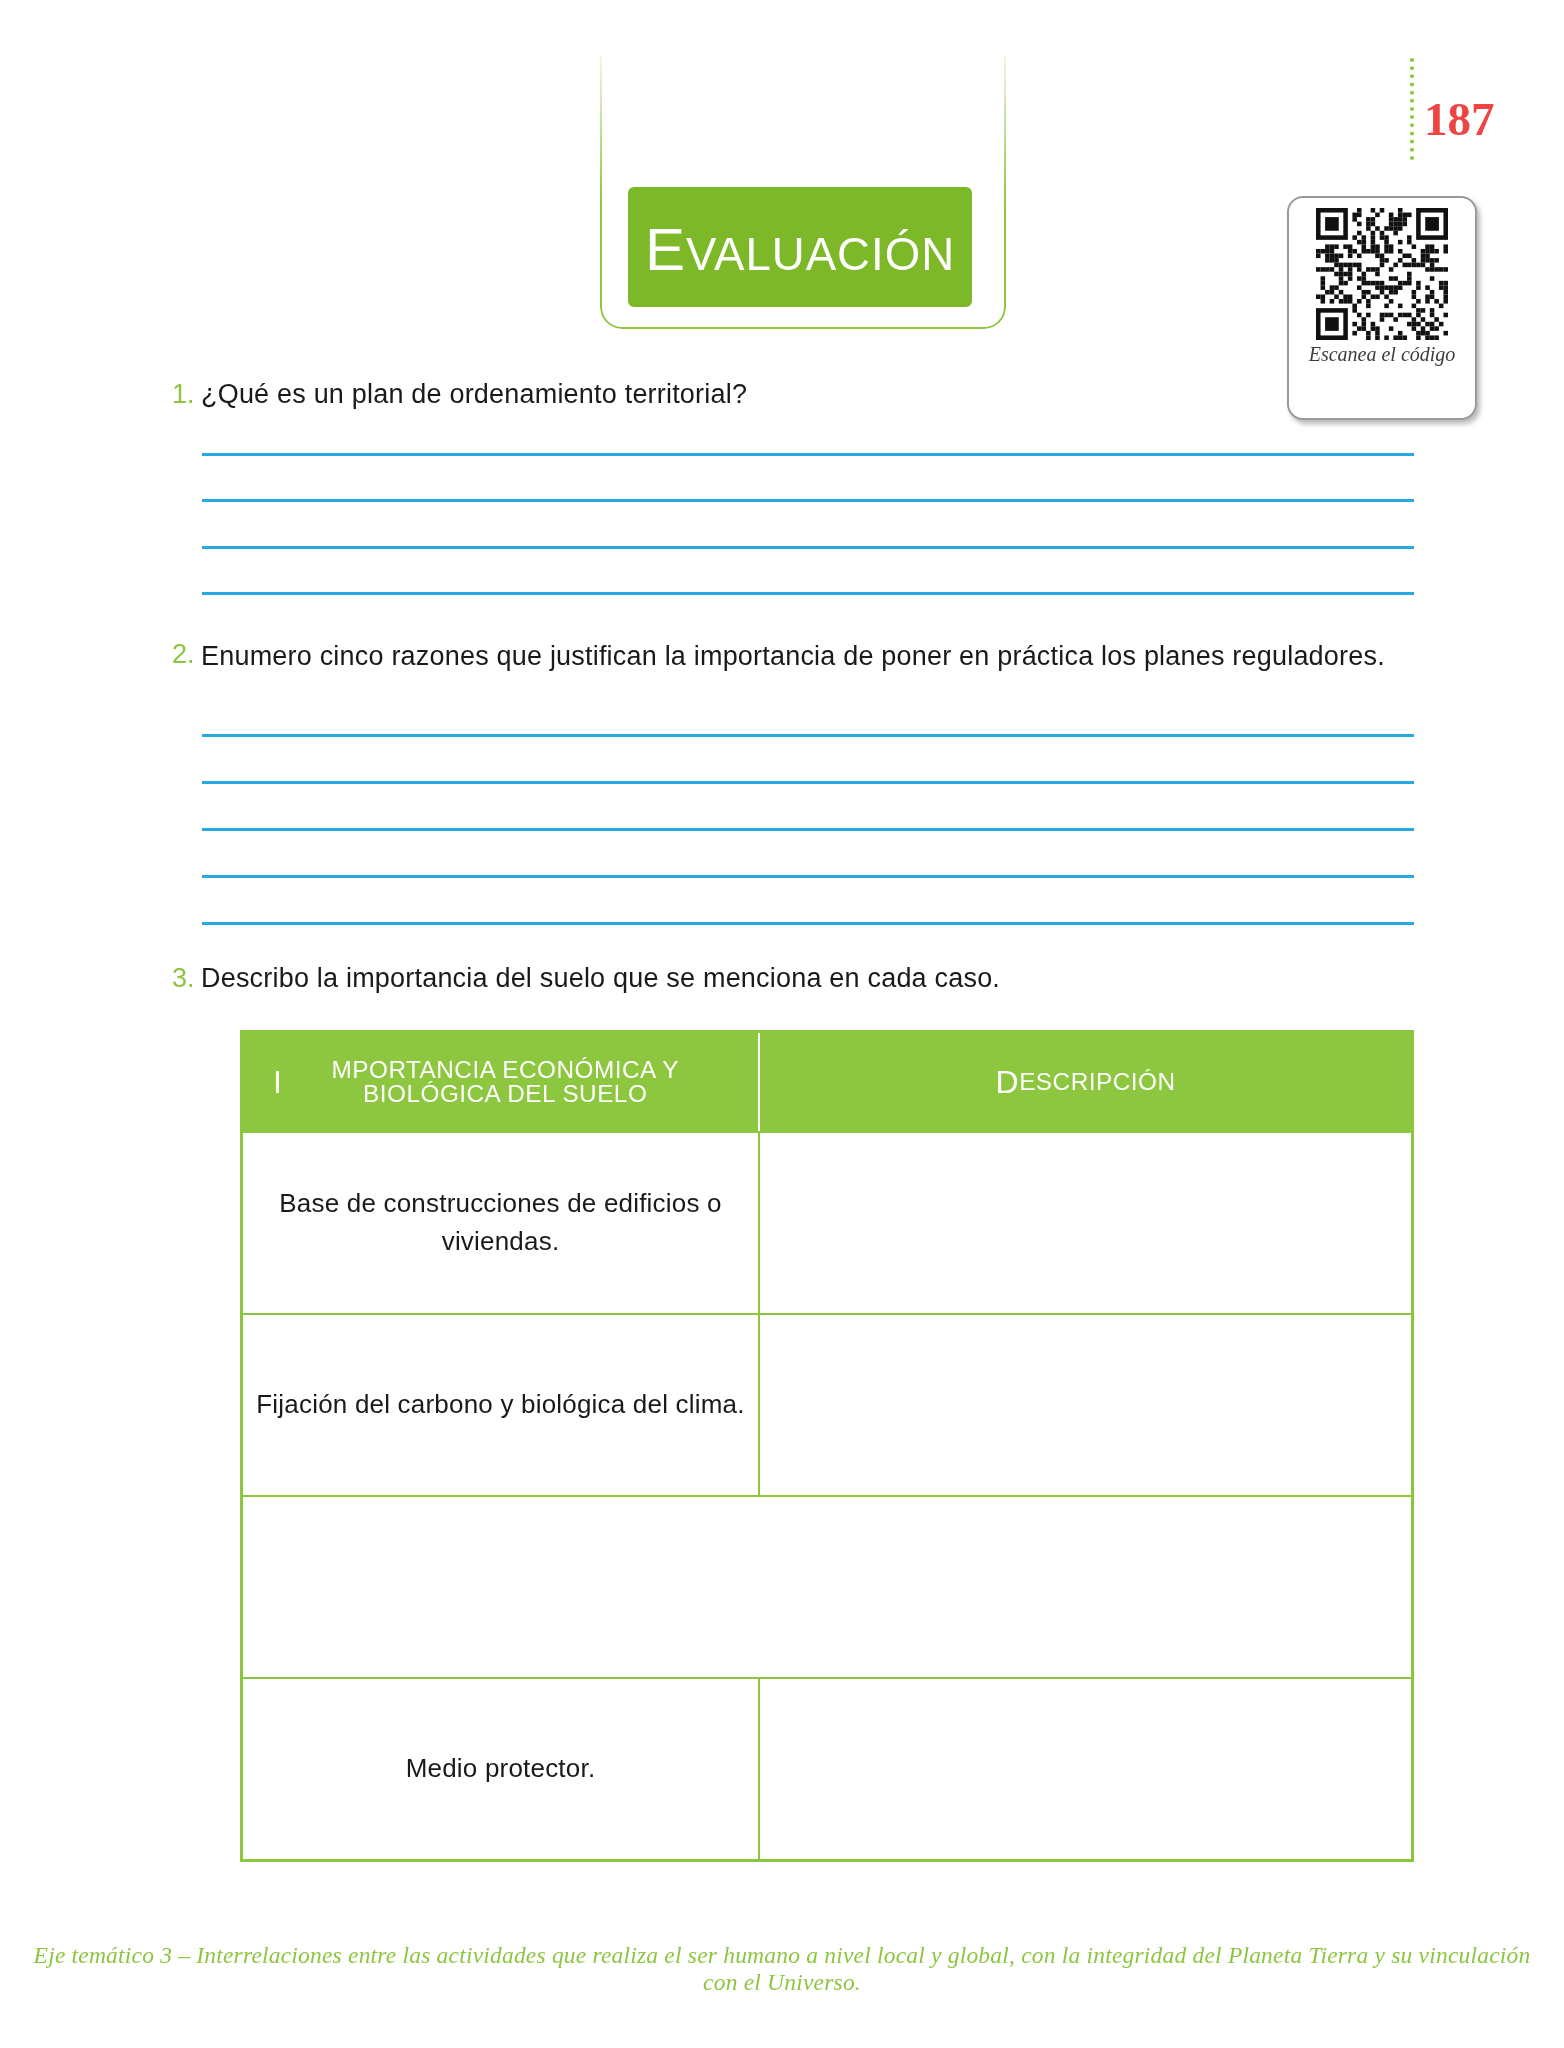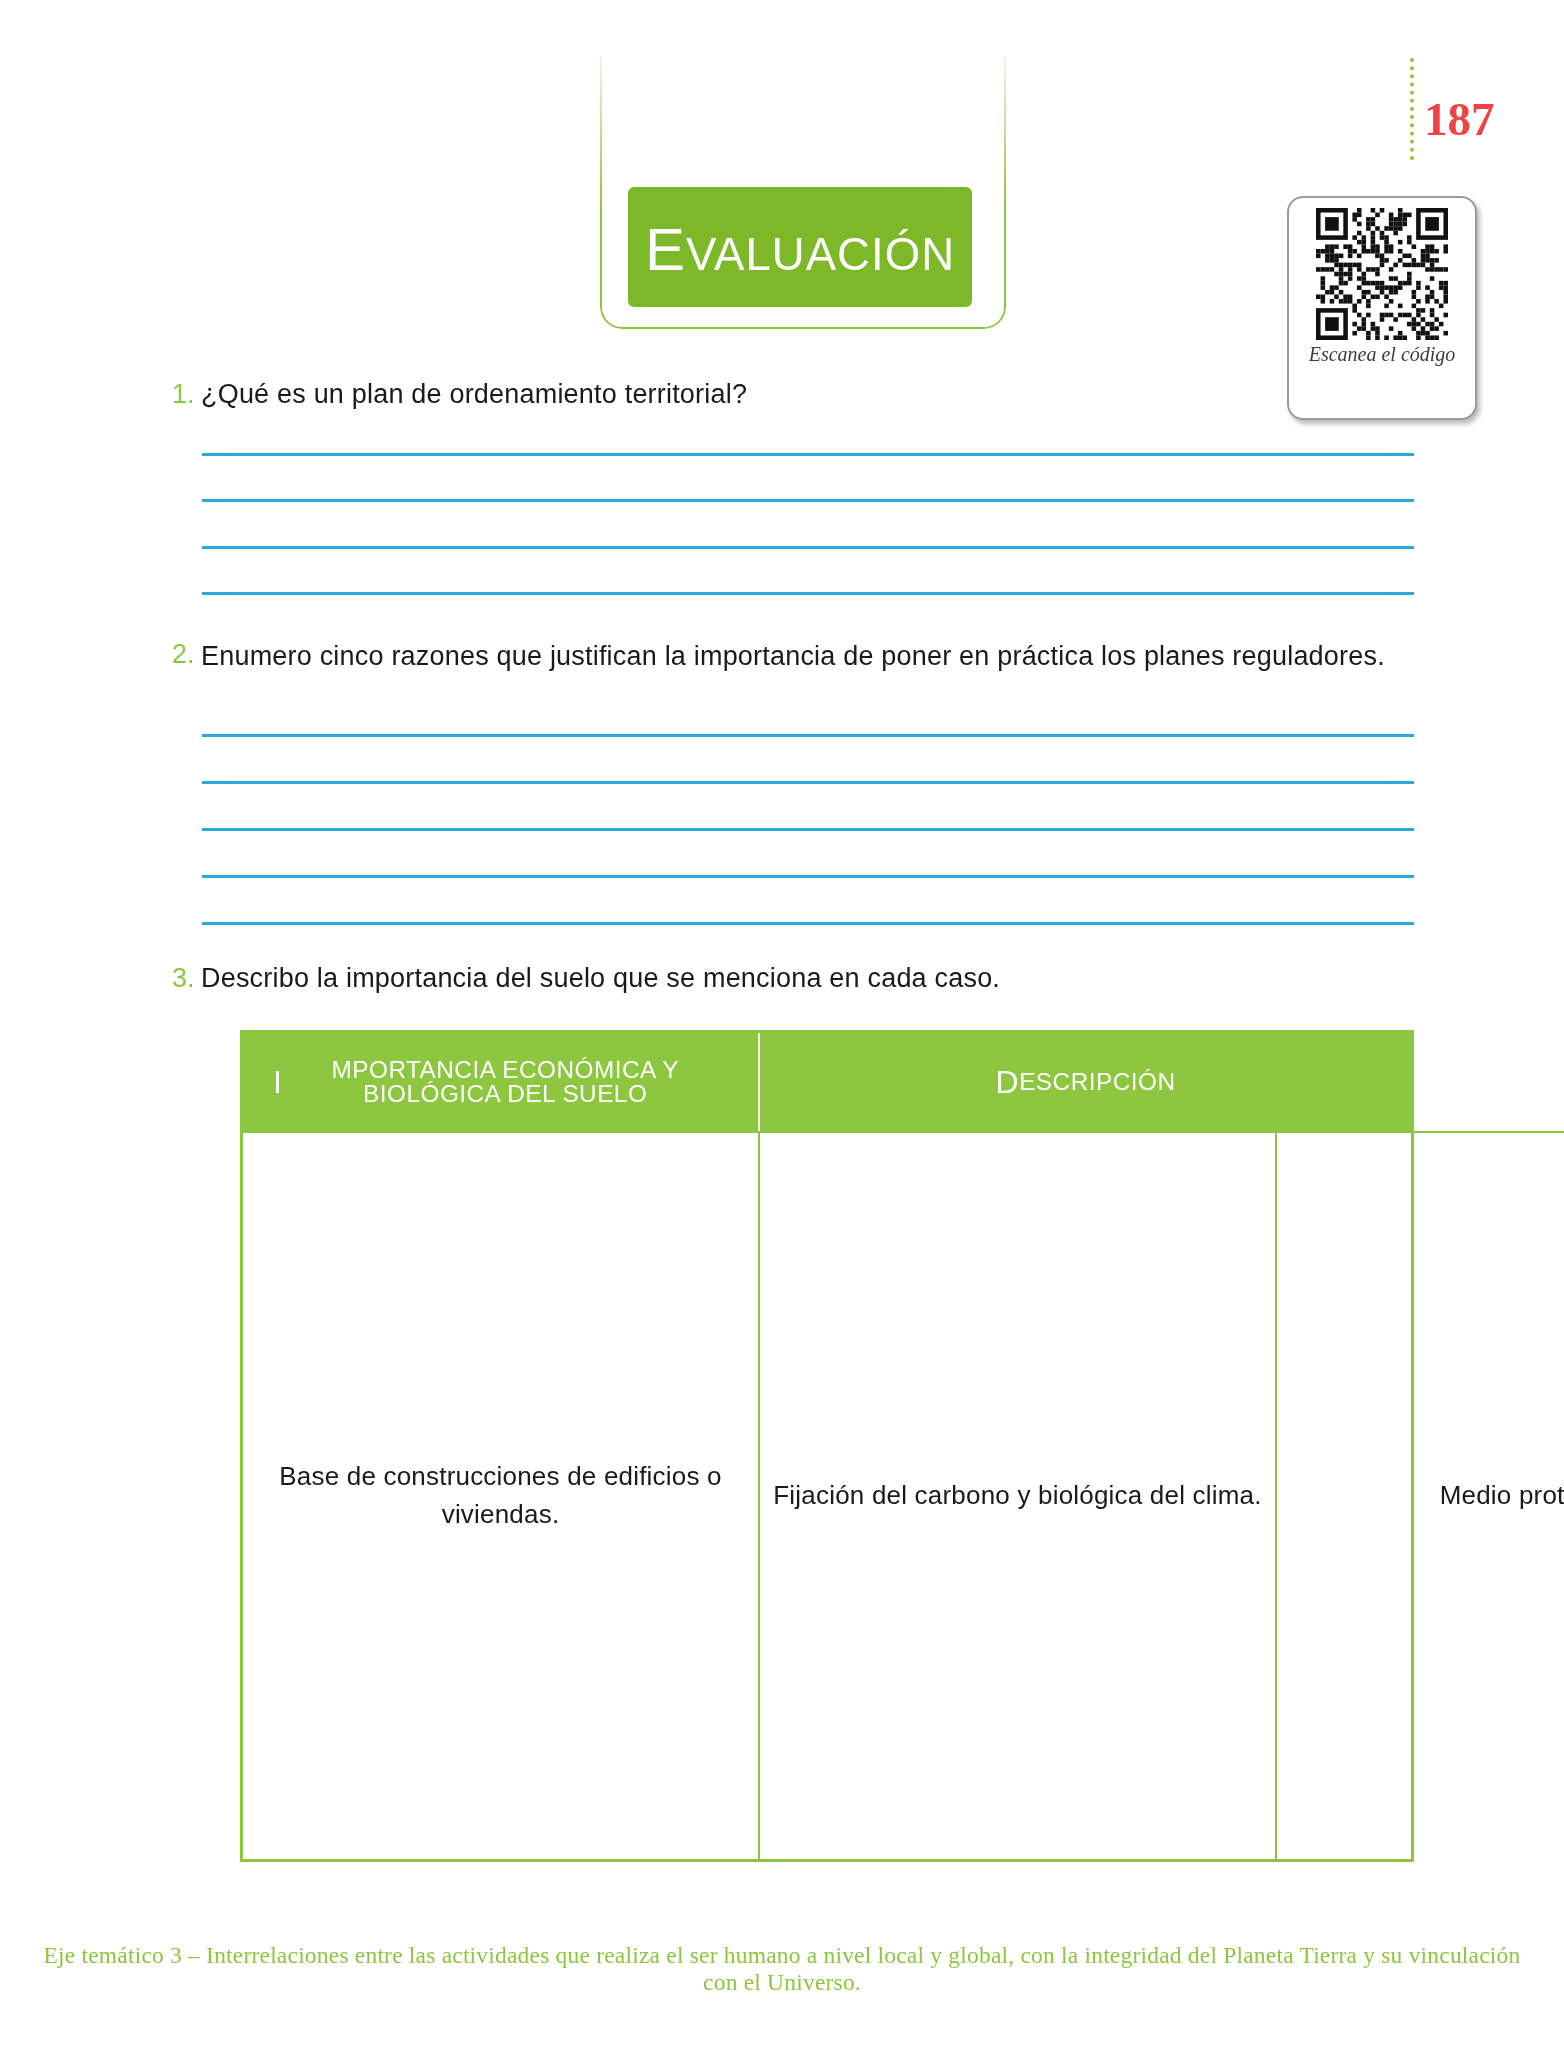--- a/index.html
+++ b/index.html
@@ -69,33 +69,33 @@
   }
   .t-header{
     display:flex;height:98px;background:#8dc63f;color:#ffffff;flex:0 0 auto;
   }
   .t-header .h-cell{
     display:flex;align-items:center;justify-content:center;text-align:center;
     font-size:32px;letter-spacing:0.5px;line-height:1.3;
   }
   .t-header .h-left{width:517px;border-right:2px solid #ffffff;box-sizing:border-box;padding:0 30px;}
   .t-header .h-right{flex:1;}
-  .t-body{flex:1;display:flex;flex-direction:row;}
+  .t-body{flex:1;display:flex;flex-direction:column;}
   .t-row{flex:1;display:flex;border-top:2px solid #8cc63f;}
   .t-cell{box-sizing:border-box;}
   .t-left{
     width:517px;border-right:2px solid #8cc63f;
     display:flex;align-items:center;justify-content:center;text-align:center;
     font-size:26px;line-height:1.45;padding:0 10px;letter-spacing:0.2px;
   }
   .t-right{flex:1;background:#ffffff;}
   
   .footer-text{
     position:absolute;left:30px;right:30px;top:1942px;text-align:center;
-    font-family:"Liberation Serif",serif;
+    font-family:"Liberation Serif",serif;font-style:italic;
     font-size:23.5px;color:#8cc63f;letter-spacing:0.2px;
   }
 </style>
 </head>
 <body>
 
 <div class="page">
 
   <div class="eval-frame"></div>
   <div class="eval-badge">

